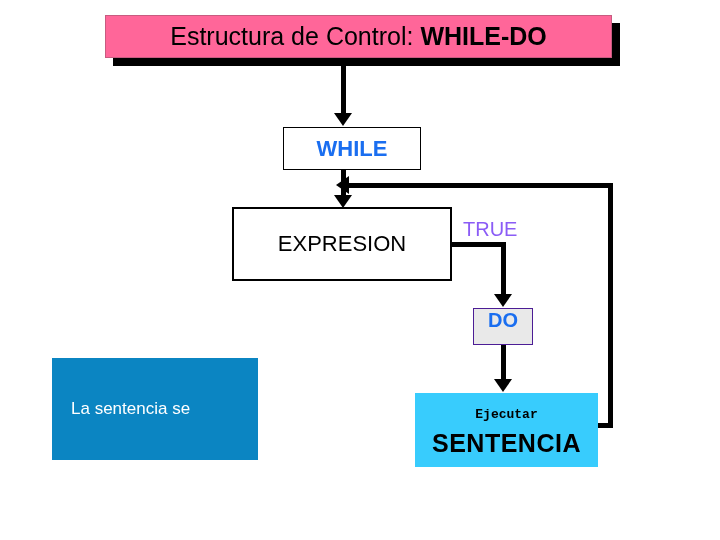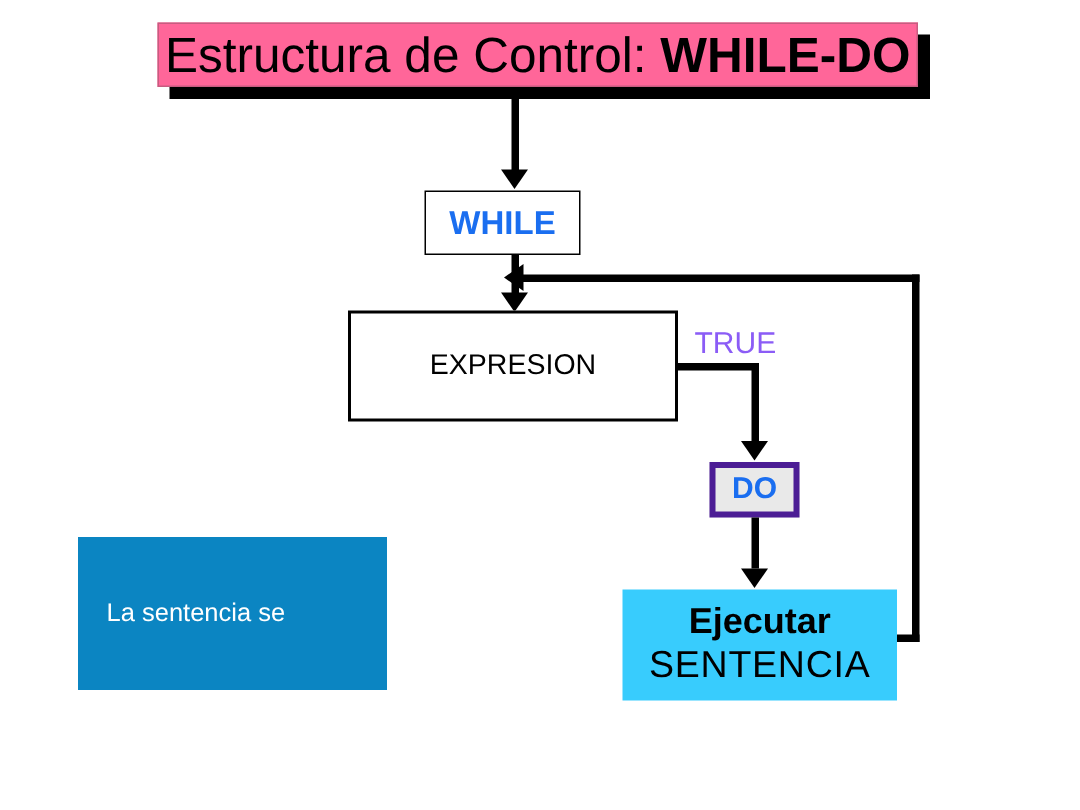--- a/index.html
+++ b/index.html
@@ -36,21 +36,21 @@
     width: 507px; height: 43px;
     background: #ff6699;
     border: 1px solid #c75c80;
     box-sizing: border-box;
     display: flex;
     align-items: center;
     justify-content: center;
     white-space: nowrap;
   }
   .title-text {
-    font-size: 33px;
+    font-size: 25px;
     color: #000000;
     letter-spacing: 0px;
   }
   .title-text .bold {
     font-weight: bold;
   }
 
   
   .vline {
     position: absolute;
@@ -74,21 +74,21 @@
     width: 0; height: 0;
     border-top: 9px solid transparent;
     border-bottom: 9px solid transparent;
     border-right: 13px solid #000000;
   }
 
   
   .while-box {
     position: absolute;
     left: 283px; top: 127px;
-    width: 104px; height: 43px;
+    width: 138px; height: 43px;
     background: #ffffff;
     border: 1px solid #000000;
     box-sizing: border-box;
     display: flex;
     align-items: center;
     justify-content: center;
   }
   .while-text {
     font-size: 22px;
     font-weight: bold;
@@ -102,44 +102,44 @@
     width: 220px; height: 74px;
     background: #ffffff;
     border: 2px solid #000000;
     box-sizing: border-box;
     display: flex;
     flex-direction: column;
     align-items: center;
     justify-content: center;
   }
   .cond-line {
-    font-size: 19px;
+    font-size: 22px;
     color: #000000;
     line-height: 30px;
   }
 
   
   .true-label {
     position: absolute;
     left: 463px; top: 218px;
     font-size: 20px;
     color: #8b5cf6;
     white-space: nowrap;
   }
 
   
   .do-box {
     position: absolute;
     left: 473px; top: 308px;
     width: 60px; height: 37px;
     background: #e9e9e9;
-    border: 4px solid #4c1d95;
-    box-sizing: border-box;
-    display: flex;
-    align-items: center;
+    border: 1px solid #4c1d95;
+    box-sizing: border-box;
+    display: flex;
+    align-items: flex-start;
     justify-content: center;
   }
   .do-text {
     font-size: 20px;
     font-weight: bold;
     color: #1a6ef0;
   }
 
   
   .note-box {
@@ -165,28 +165,29 @@
     position: absolute;
     left: 415px; top: 393px;
     width: 183px; height: 74px;
     background: #38ccfd;
     display: flex;
     flex-direction: column;
     align-items: center;
     justify-content: center;
   }
   .sent-line1 {
-    font-size: 24px;
+    font-size: 13px;
     font-weight: bold;
     color: #000000;
     line-height: 26px;
+    font-family: Liberation Mono, monospace;
   }
   .sent-line2 {
     font-size: 25px;
-    font-weight: normal;
+    font-weight: bold;
     color: #000000;
     line-height: 30px;
     letter-spacing: 0.5px;
   }
 </style>
 </head>
 <body>
 
 <div id="stage">
 

